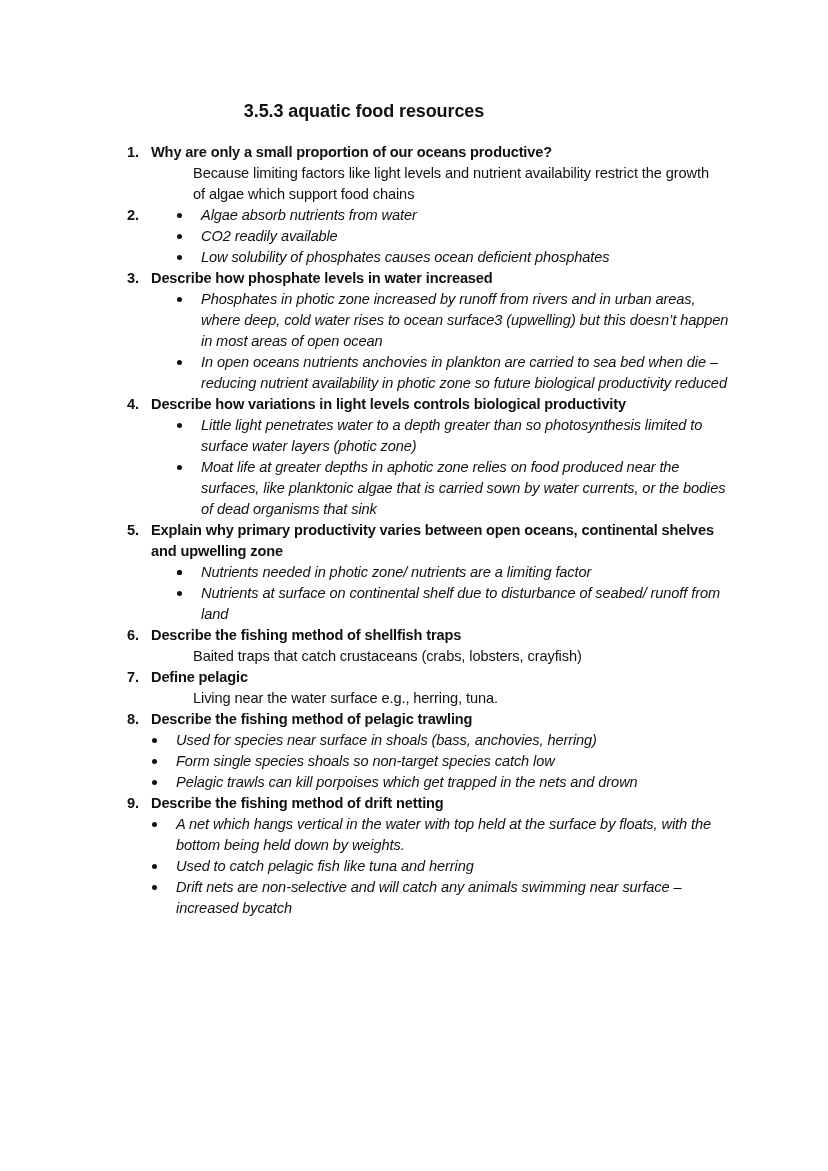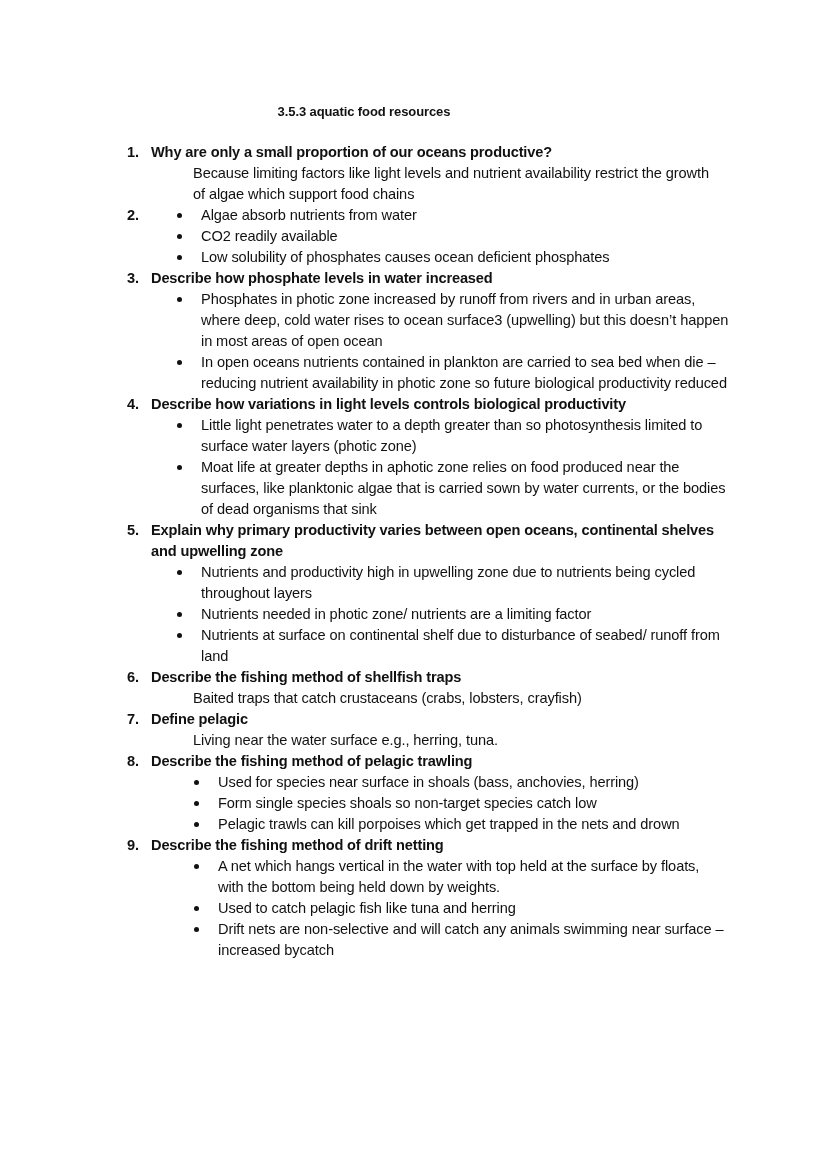--- a/index.html
+++ b/index.html
@@ -25,21 +25,21 @@
       height: 1171px;
       background: #ffffff;
     }
     .title {
       position: absolute;
       top: 101px;
       left: 0;
       width: 728px;
       text-align: center;
       font-weight: bold;
-      font-size: 13px;
+      font-size: 18px;
       line-height: 21px;
       letter-spacing: -0.1px;
     }
     .qa-list {
       position: absolute;
       top: 142px;
       left: 0;
       width: 828px;
     }
     .qa {
@@ -65,29 +65,29 @@
       margin-left: 42px;
     }
     ul.bullets {
       list-style: none;
       margin: 0;
       padding: 0;
     }
     ul.bullets li {
       position: relative;
       letter-spacing: -0.1px;
+      font-style: italic;
     }
     ul.bullets.deep li {
       padding-left: 201px;
       padding-right: 96px;
     }
     ul.bullets.shallow li {
       padding-left: 176px;
       padding-right: 100px;
-      margin-left: 42px;
     }
     .dot {
       position: absolute;
       top: 8px;
       width: 5px;
       height: 5px;
       border-radius: 50%;
       background: #111111;
     }
     ul.bullets.deep .dot { left: 177px; }
@@ -120,42 +120,42 @@
       </ul>
     </div>
 
     <div class="qa">
       <div class="q-row">
         <span class="q-num">3.</span>
         <span>Describe how phosphate levels in water increased</span>
       </div>
       <ul class="bullets deep">
         <li><span class="dot"></span><span>Phosphates in photic zone increased by runoff from rivers and in urban areas, where deep, cold water rises to ocean surface3 (upwelling) but this doesn’t happen in most areas of open ocean</span></li>
-        <li><span class="dot"></span><span>In open oceans nutrients contained in plankton are carried to sea bed when die – reducing nutrient availability in photic zone so future biological productivity reduced</span></li>
+        <li><span class="dot"></span><span>In open oceans nutrients anchovies in plankton are carried to sea bed when die – reducing nutrient availability in photic zone so future biological productivity reduced</span></li>
       </ul>
     </div>
 
     <div class="qa">
       <div class="q-row">
         <span class="q-num">4.</span>
         <span>Describe how variations in light levels controls biological productivity</span>
       </div>
       <ul class="bullets deep">
         <li><span class="dot"></span><span>Little light penetrates water to a depth greater than so photosynthesis limited to surface water layers (photic zone)</span></li>
         <li><span class="dot"></span><span>Moat life at greater depths in aphotic zone relies on food produced near the surfaces, like planktonic algae that is carried sown by water currents, or the bodies of dead organisms that sink</span></li>
       </ul>
     </div>
 
     <div class="qa">
       <div class="q-row">
         <span class="q-num">5.</span>
         <span>Explain why primary productivity varies between open oceans, continental shelves and upwelling zone</span>
       </div>
       <ul class="bullets deep">
-        <li><span class="dot"></span><span>Nutrients and productivity high in upwelling zone due to nutrients being cycled throughout layers</span></li>
+        <li><span class="dot"></span></li>
         <li><span class="dot"></span><span>Nutrients needed in photic zone/ nutrients are a limiting factor</span></li>
         <li><span class="dot"></span><span>Nutrients at surface on continental shelf due to disturbance of seabed/ runoff from land</span></li>
       </ul>
     </div>
 
     <div class="qa">
       <div class="q-row">
         <span class="q-num">6.</span>
         <span>Describe the fishing method of shellfish traps</span>
       </div>

